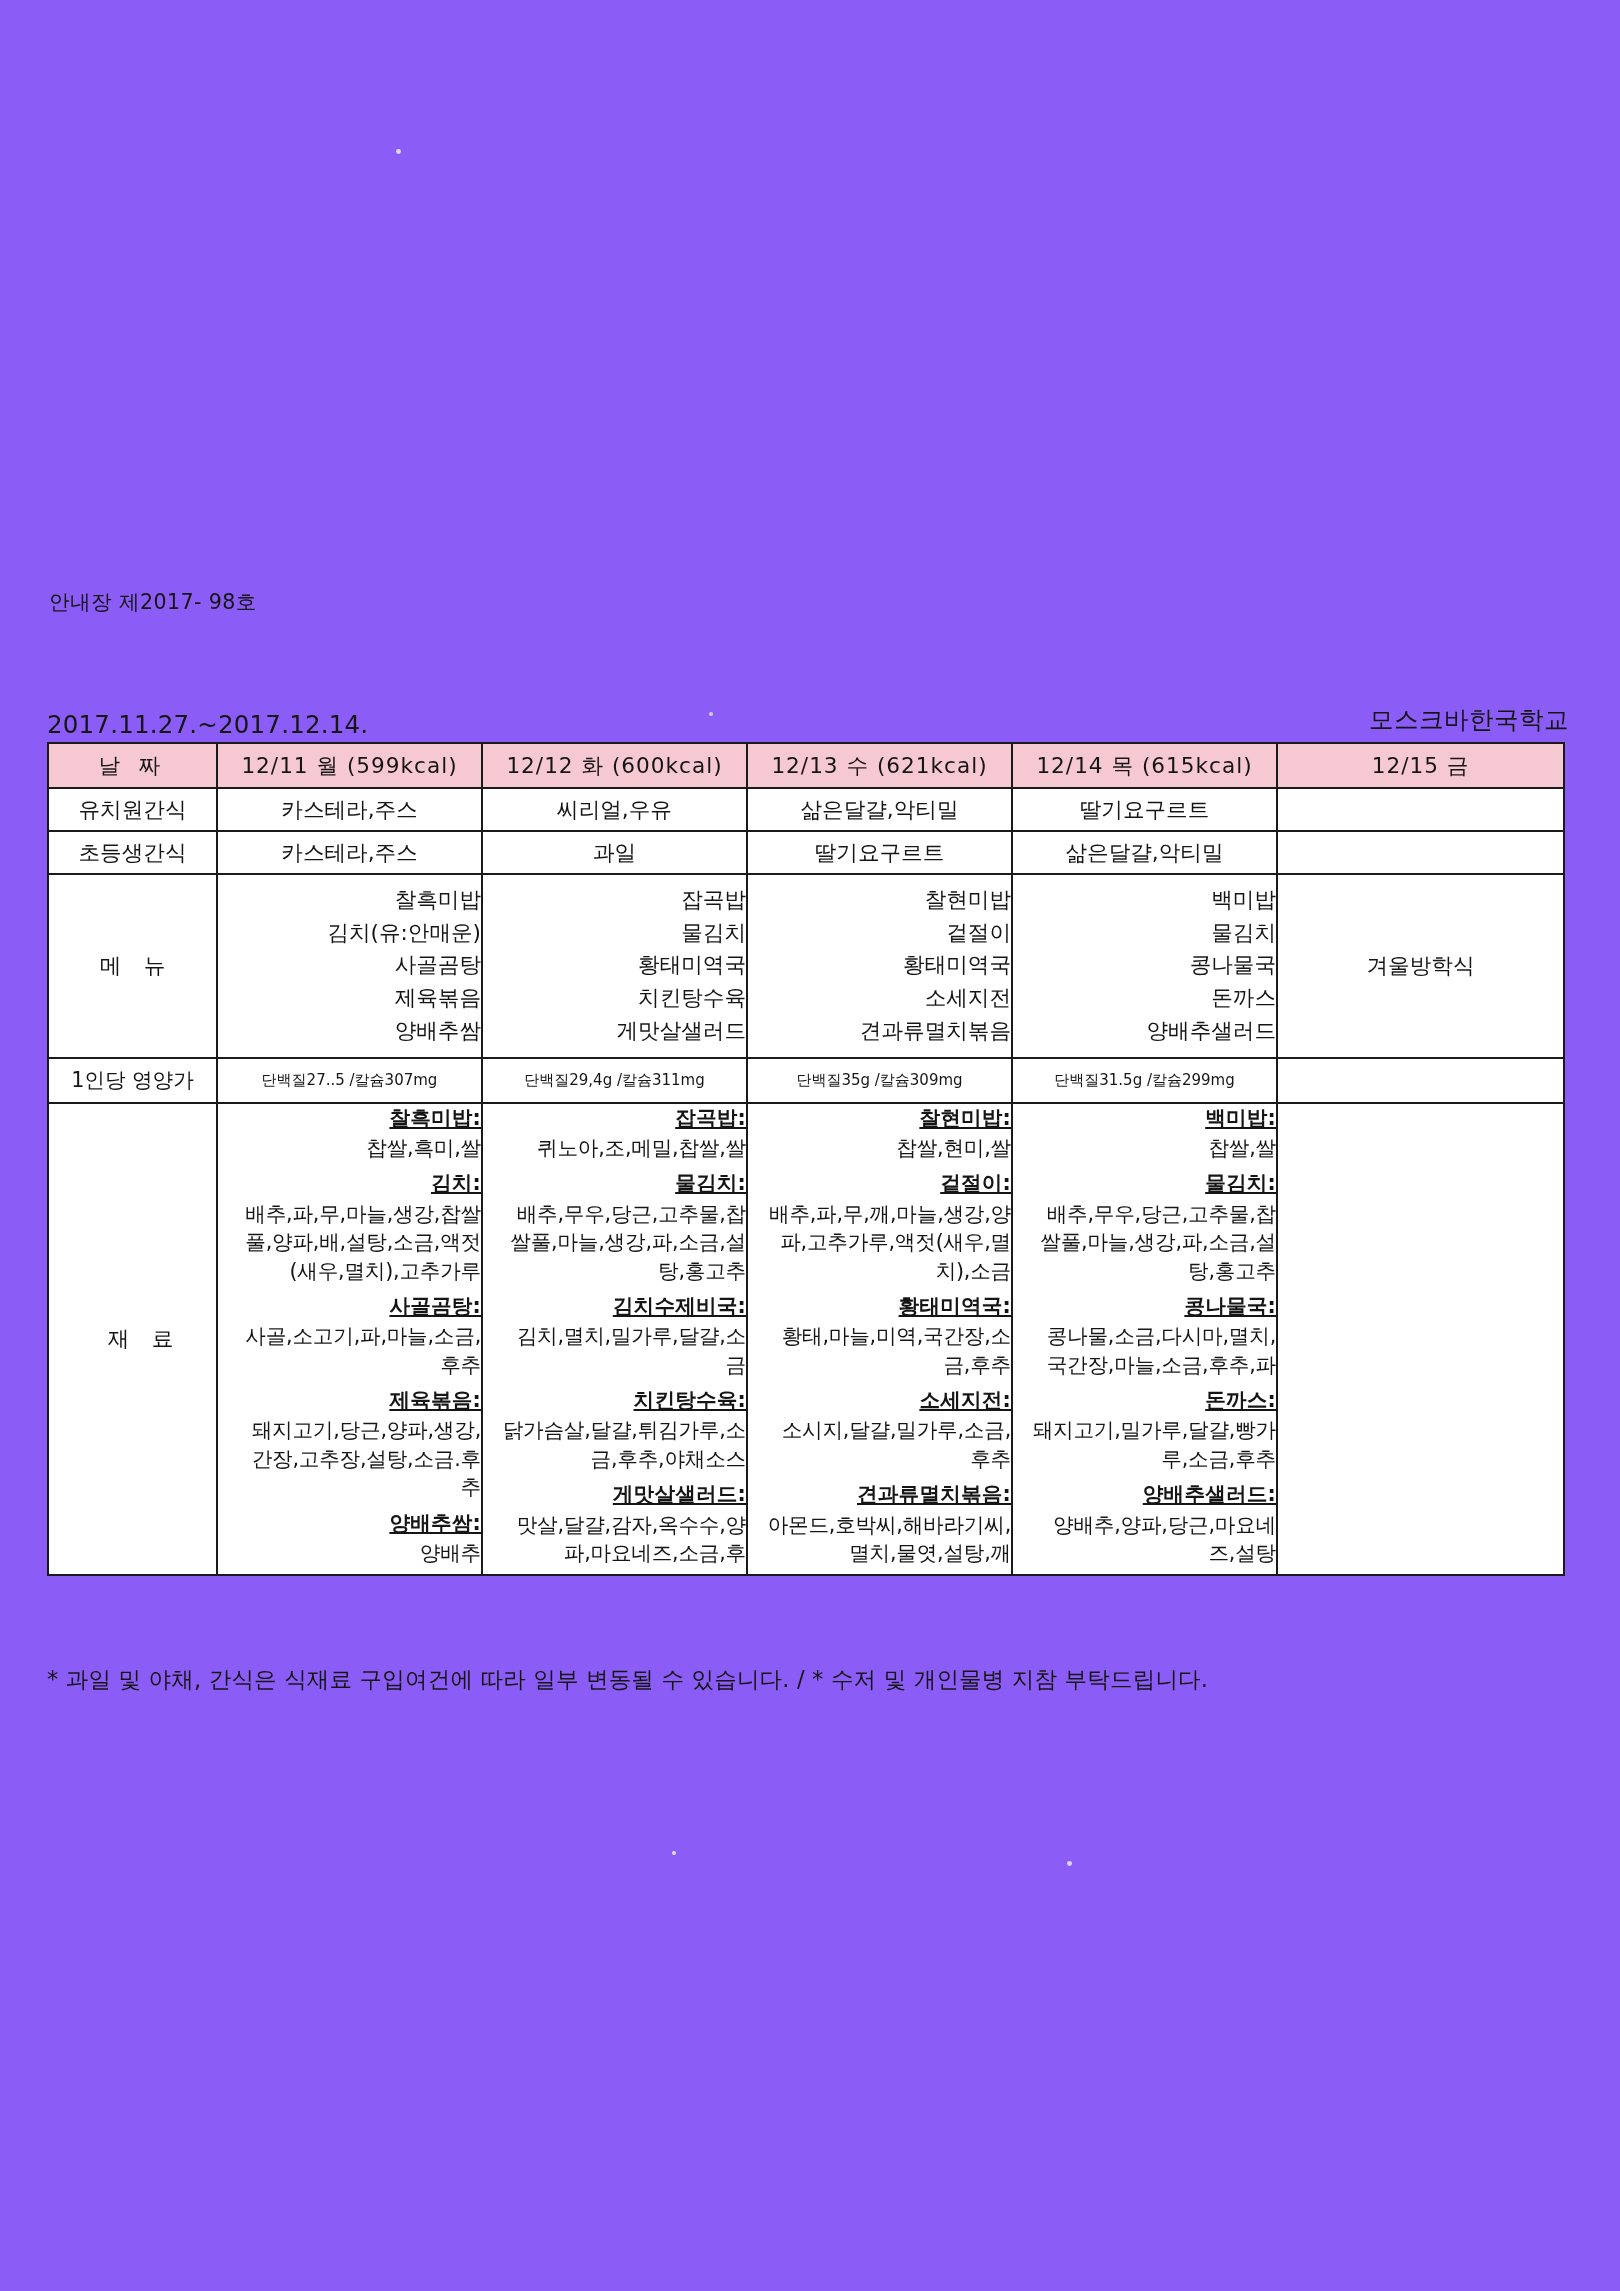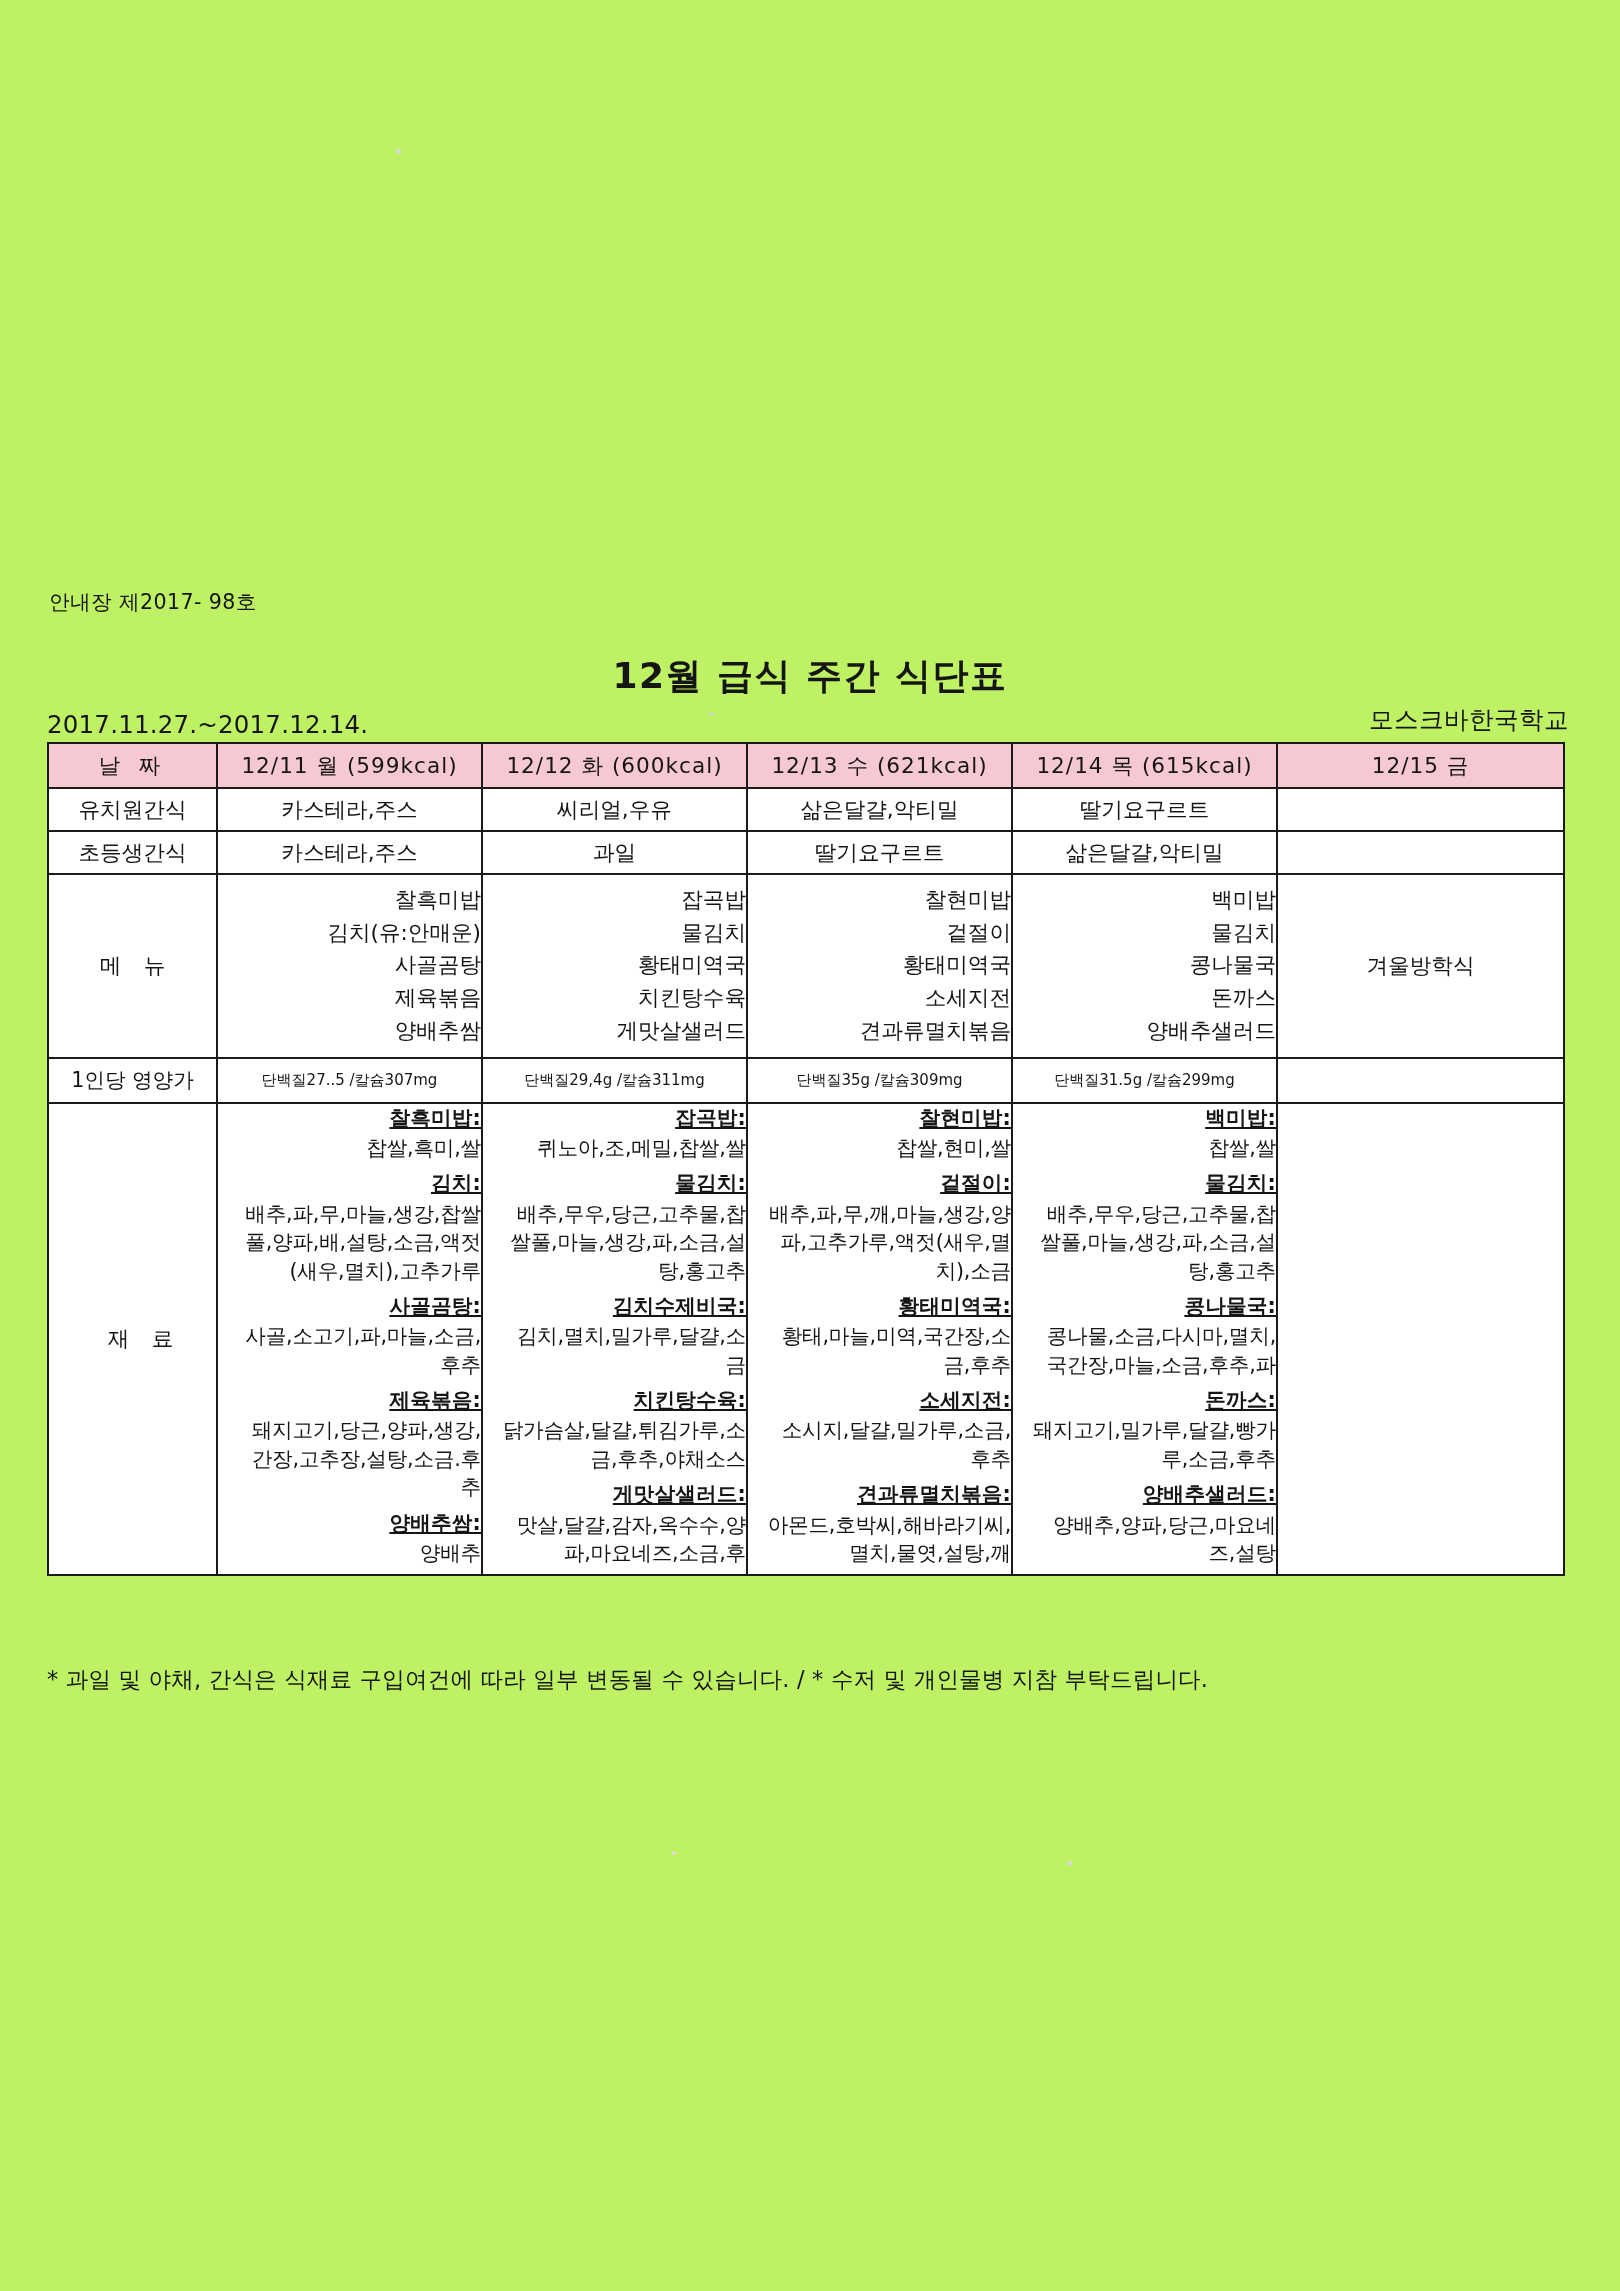--- a/index.html
+++ b/index.html
@@ -14,21 +14,21 @@
     position: relative;
     font-family: "DejaVu Sans", "Liberation Sans", sans-serif;
     color: #151515;
     overflow: hidden;
   }
 
   
   .page {
     position: absolute;
     inset: 0;
-    background: #bef264;
+    background: #8b5cf6;
   }
 
   
   .speck {
     position: absolute;
     background: #d9d9d9;
     border-radius: 50%;
   }
   .speck.s1 { left: 396px;  top: 149px;  width: 4.9px; height: 4.9px; }
   .speck.s2 { left: 709px;  top: 712px;  width: 3.9px; height: 3.9px; background:#cfcfcf; }
@@ -186,21 +186,20 @@
 <body>
 
 <div class="page">
 
   <div class="speck s1"></div>
   <div class="speck s2"></div>
   <div class="speck s3"></div>
   <div class="speck s4"></div>
 
   <div class="doc-no">안내장 제2017- 98호</div>
-  <div class="main-title">12월 급식 주간 식단표</div>
   <div class="date-range">2017.11.27.~2017.12.14.</div>
   <div class="school-name">모스크바한국학교</div>
 
   <table class="menu-table">
     <colgroup>
       <col class="c-label">
         <col class="c-day">
         <col class="c-day">
       <col class="c-day">
         <col class="c-day">

